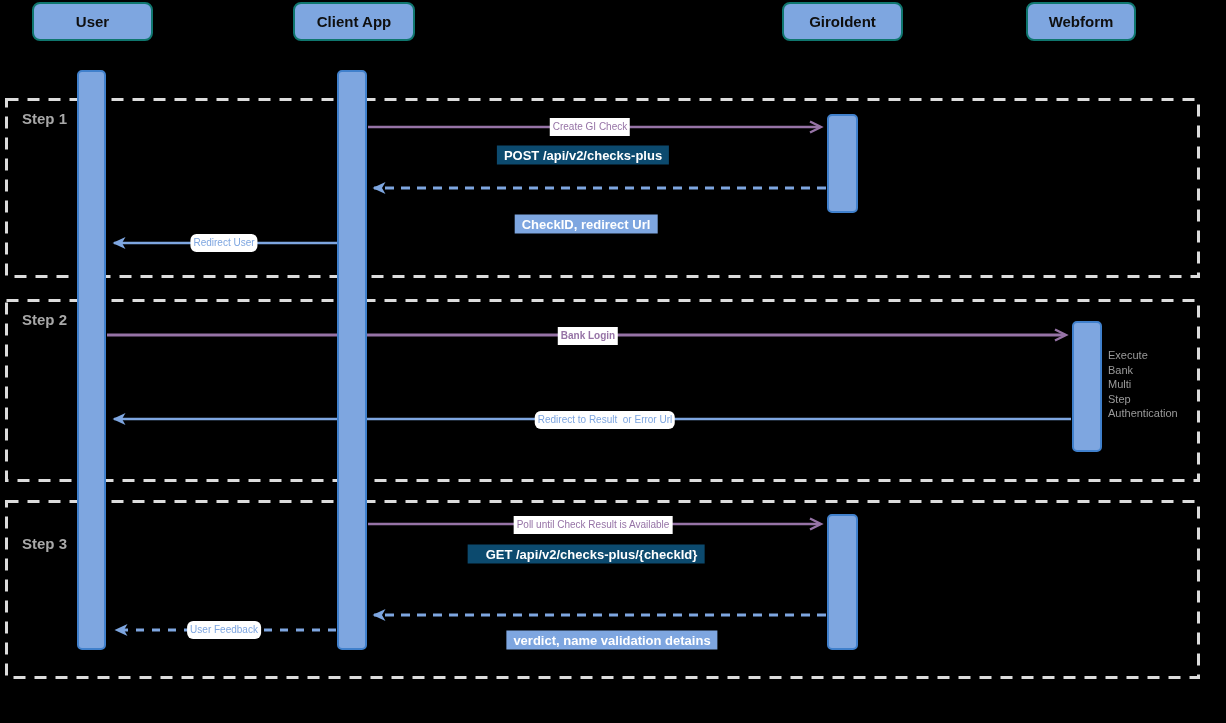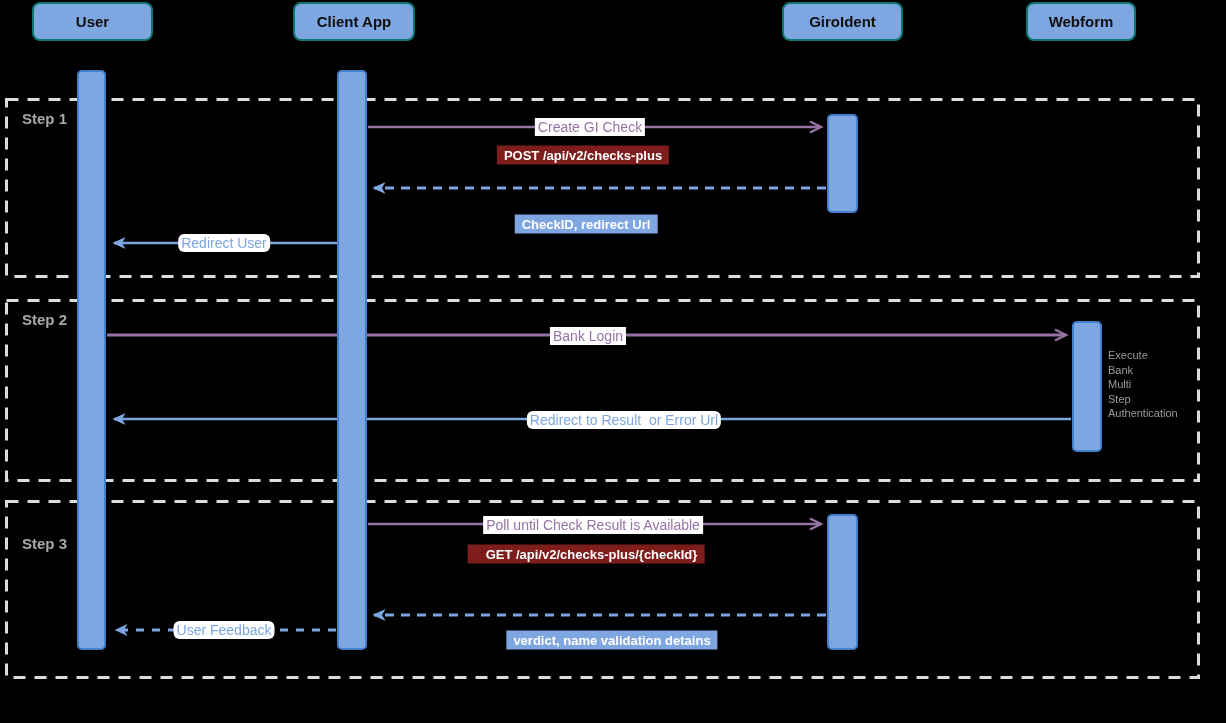--- a/index.html
+++ b/index.html
@@ -56,40 +56,40 @@
     color: #A8A8A8;
     z-index: 4;
   }
 
   
   .msg-label {
     position: absolute;
     transform: translate(-50%, -50%);
     background: #FFFFFF;
     padding: 0 3px;
-    font-size: 14px;
+    font-size: 10px;
     line-height: 18px;
     white-space: pre;
     z-index: 5;
   }
   .msg-label.purple { color: #9673A6; }
   .msg-label.blue   { color: #7EA6E0; border-radius: 6px; }
 
   
   .badge {
     position: absolute;
     transform: translate(-50%, -50%);
     padding: 2px 7px;
     font-size: 13px;
     font-weight: bold;
     color: #FFFFFF;
     white-space: pre;
     z-index: 5;
   }
-  .badge.purple { background: #7f1d1d; }
+  .badge.purple { background: #0c4a6e; }
   .badge.blue   { background: #7EA6E0; }
 
   
   .side-note {
     position: absolute;
     left: 1108px;
     top: 348px;
     width: 100px;
     font-size: 11px;
     line-height: 14.5px;
@@ -142,22 +142,22 @@
 
   <div class="step-label" style="top:110px;">Step 1</div>
   <div class="step-label" style="top:311px;">Step 2</div>
   <div class="step-label" style="top:535px;">Step 3</div>
 
   <div class="msg-label purple" style="left:590px; top:127px;">Create GI Check</div>
   <div class="badge purple" style="left:583px; top:155px;">POST /api/v2/checks-plus</div>
   <div class="badge blue" style="left:586px; top:224px;">CheckID, redirect Url</div>
   <div class="msg-label blue" style="left:224px; top:243px;">Redirect User</div>
 
-  <div class="msg-label purple" style="left:588px; top:336px;">Bank Login</div>
-  <div class="msg-label blue" style="left:605px; top:420px;margin-left:19px;">Redirect to Result  or Error Url</div>
+  <div class="msg-label purple" style="left:588px; top:336px;font-weight:bold;">Bank Login</div>
+  <div class="msg-label blue" style="left:605px; top:420px;">Redirect to Result  or Error Url</div>
   <div class="side-note">Execute
 Bank
 Multi
 Step
 Authentication</div>
 
   <div class="msg-label purple" style="left:593px; top:525px;">Poll until Check Result is Available</div>
   <div class="badge purple" style="left:586px; top:554px;padding-left:18px;">GET /api/v2/checks-plus/{checkId}</div>
   <div class="badge blue" style="left:612px; top:640px;">verdict, name validation detains</div>
   <div class="msg-label blue" style="left:224px; top:630px;">User Feedback</div>

